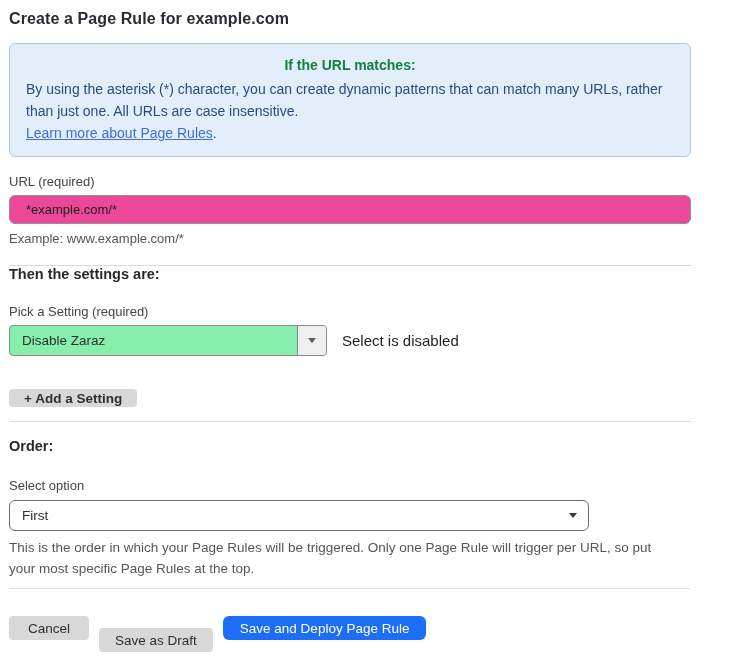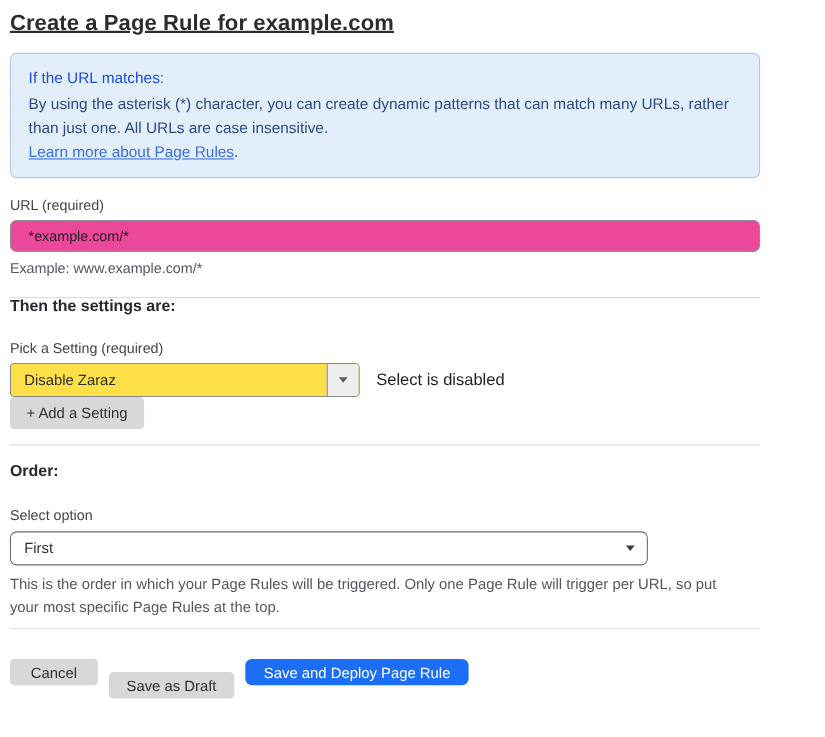--- a/index.html
+++ b/index.html
@@ -5,43 +5,43 @@
   * { margin: 0; padding: 0; box-sizing: border-box; }
   html, body { width: 750px; height: 670px; background: #ffffff; overflow: hidden; }
   body {
     font-family: "Liberation Sans", "DejaVu Sans", sans-serif;
     color: #2b2b33;
     -webkit-font-smoothing: antialiased;
   }
   .container { padding: 10px 0 0 9px; width: 691px; }
 
   .page-title {
-    font-size: 20px;
+    font-size: 16px;
     font-weight: bold;
     color: #2b2b33;
     letter-spacing: 0.1px;
-    text-decoration: underline;
   }
 
   .info-box {
     margin-top: 15px;
     width: 682px;
     background: #e3eefb;
     border: 1px solid #abc9ed;
     border-radius: 6px;
     padding: 11px 16px 12px 16px;
     font-size: 14px;
     color: #2b4b82;
     line-height: 22px;
   }
   .info-box .info-heading {
-    font-weight: normal;
-    color: #1d4ed8;
+    font-weight: bold;
+    color: #15803d;
     line-height: 21px;
     margin-bottom: 2px;
+    text-align: center;
   }
   .info-link {
     color: #3e6fd9;
     text-decoration: underline;
     cursor: pointer;
   }
 
   .field-label {
     margin-top: 17px;
     font-size: 13px;
@@ -84,21 +84,21 @@
   }
 
   .picker-row {
     margin-top: 6px;
     display: flex;
     align-items: center;
   }
   .combobox {
     width: 318px;
     height: 31px;
-    background: #fde047;
+    background: #86efac;
     border: 1px solid #8a8a8e;
     border-radius: 4px;
     display: flex;
     align-items: stretch;
     overflow: hidden;
     cursor: pointer;
     gap: 30px;
   }
   .combobox-value {
     flex: 1;
@@ -136,22 +136,24 @@
     border-radius: 4px;
     font-family: "Liberation Sans", sans-serif;
     cursor: pointer;
   }
   .btn-gray {
     background: #d8d8d8;
     color: #2f2f33;
     font-size: 13.5px;
   }
   .add-setting-btn {
-    height: 29px;
+    margin-top: 33px;
+    height: 18px;
     padding: 0 15px;
+    font-weight: bold;
   }
 
   .select-wrap {
     position: relative;
     margin-top: 7px;
     width: 580px;
     height: 31px;
     text-align: right;
   }
   .big-select {

